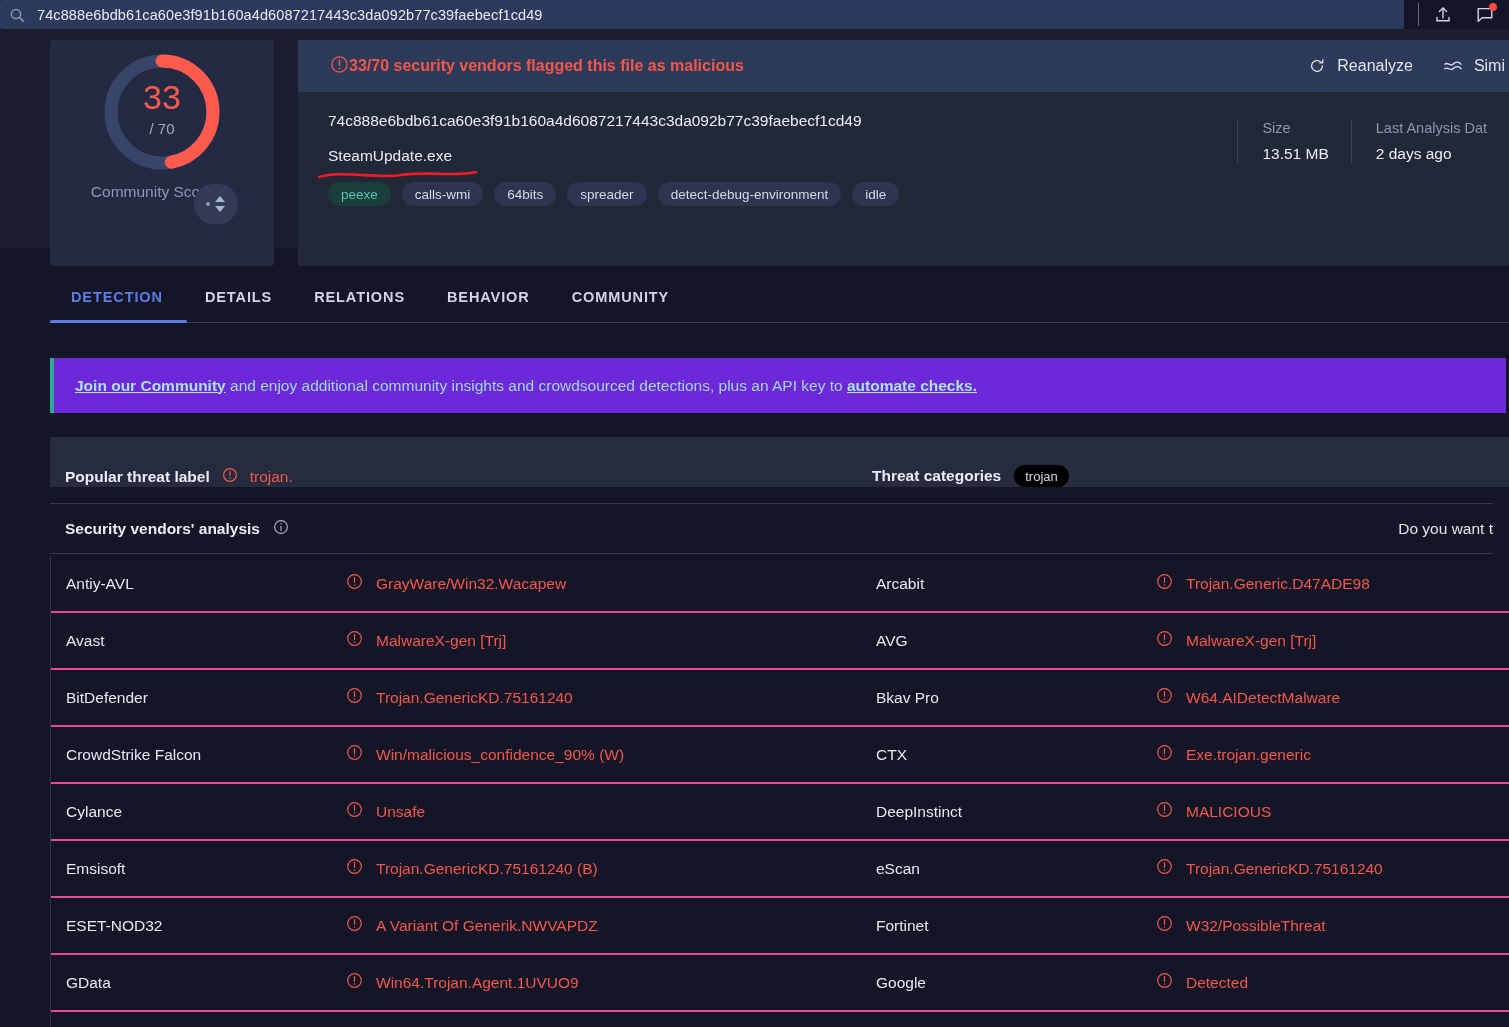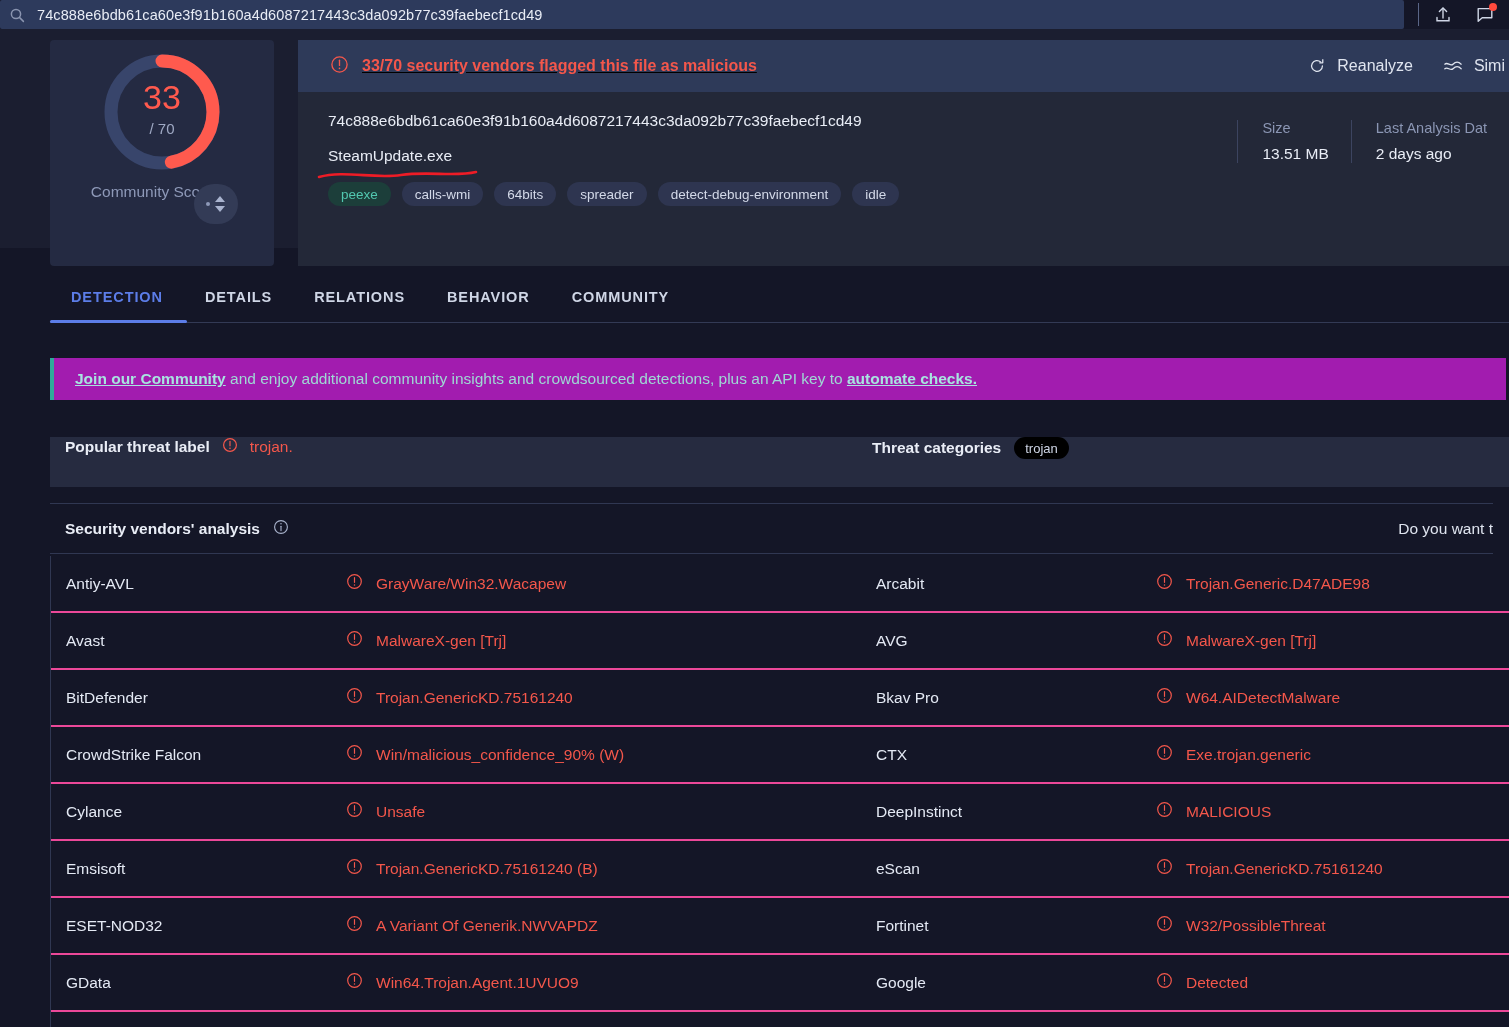--- a/index.html
+++ b/index.html
@@ -75,21 +75,21 @@
   .cs-dot { width: 4px; height: 4px; border-radius: 50%; background: #8e99b8; }
 
   
   .file-panel {
     position: absolute; left: 298px; top: 11px; right: 0; height: 226px;
   }
   .alert-strip {
     position: absolute; left: 0; top: 0; right: 0; height: 52px;
     background: #2e3a59; display: flex; align-items: center;
   }
-  .alert-left { display: flex; align-items: center; gap: 13px; margin-left: 32px; text-decoration: underline; }
+  .alert-left { display: flex; align-items: center; gap: 0; margin-left: 32px; }
   .alert-txt { color: #f4574b; font-size: 16px; font-weight: bold; }
   .alert-actions {
     position: absolute; right: 0; top: 0; height: 52px;
     display: flex; align-items: center; gap: 30px; padding-right: 4px;
   }
   .act-btn {
     display: flex; align-items: center; gap: 11px;
     color: #dfe4ef; font-size: 16px; cursor: pointer; white-space: nowrap;
   }
   .file-body {
@@ -135,33 +135,33 @@
     position: absolute; left: 50px; top: 322px; right: 0; height: 1px;
     background: #333a55;
   }
   .tab-underline {
     position: absolute; left: 50px; top: 320px; width: 137px; height: 3px;
     background: #5c7de8; border-radius: 2px;
   }
 
   
   .banner {
-    position: absolute; left: 50px; top: 358px; right: 3px; height: 42px;
-    background: #a21caf; border-left: 4px solid #2ea99a;
+    position: absolute; left: 50px; top: 358px; right: 3px; height: 55px;
+    background: #6d28d9; border-left: 4px solid #2ea99a;
     display: flex; align-items: center;
   }
   .banner-txt {
     margin-left: 21px; color: #9fd8d4; font-size: 15.5px; white-space: nowrap;
   }
   .banner-txt a { color: #a8e4e0; font-weight: bold; text-decoration: underline; }
 
   
   .threat-row {
     position: absolute; left: 50px; top: 437px; right: 0; height: 50px;
-    background: #262b40; display: flex; align-items: flex-start;
+    background: #262b40; display: flex; align-items: flex-end;
   }
   .tl-left { display: flex; align-items: center; gap: 12px; margin-left: 15px; }
   .tl-title { color: #e9edf6; font-size: 15.5px; font-weight: bold; }
   .tl-val { color: #f4574b; font-size: 15.5px; }
   .tl-right {
     position: absolute; left: 822px; display: flex; align-items: center; gap: 13px;
   }
   .tl-cat-title { color: #e9edf6; font-size: 15.5px; font-weight: bold; }
   .cat-chip {
     height: 22px; padding: 0 11px; border-radius: 11px; background: #000000;

